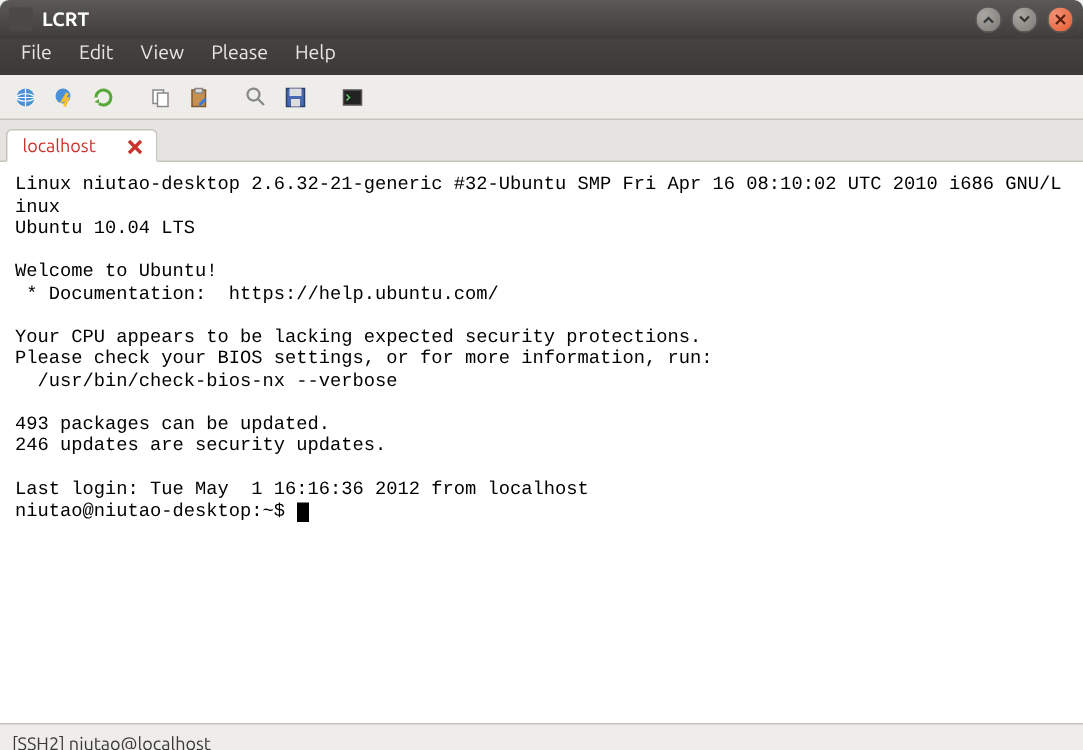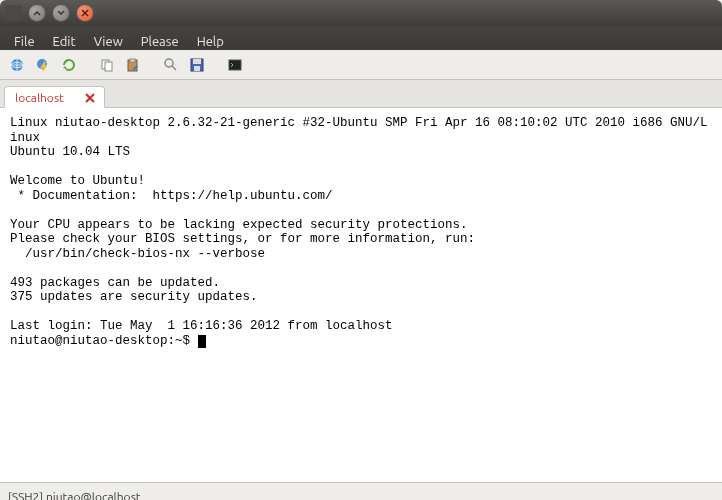--- a/index.html
+++ b/index.html
@@ -40,21 +40,21 @@
       border: 1px solid #555;
       font-size: 10px; color: #3a3a3a;
     }
     .tbtn.close {
       background: radial-gradient(circle at 30% 30%, #f29177, #e55d30);
     }
     .menubar {
       height: 24px;
       background: linear-gradient(to bottom, #444340, #3b3a37);
       display: flex;
-      align-items: flex-end;
+      align-items: flex-start;
       padding: 0 6px;
       gap: 2px;
     }
     .menu-item {
       color: #e8e6e2;
       font-size: 13px;
       padding: 2px 8px;
       cursor: pointer;
     }
     .toolbar {
@@ -135,20 +135,21 @@
       padding: 0 8px;
       font-size: 12px;
       color: #3a3a3a;
     }
   </style>
 </head>
 <body>
 
 <div class="titlebar">
   <div class="titlebar-icon"></div>
+  <div class="titlebar-text">LCRT</div>
   <div class="titlebar-btns">
     <div class="tbtn">
       <svg width="10" height="10" viewBox="0 0 10 10">
           <path d="M2 7 L5 4 L8 7" stroke="#333" stroke-width="1.5" fill="none"></path>
         </svg>
     </div>
     <div class="tbtn">
       <svg width="10" height="10" viewBox="0 0 10 10">
           <path d="M2 3 L5 6 L8 3" stroke="#333" stroke-width="1.5" fill="none"></path>
         </svg>
@@ -241,21 +242,21 @@
 <span>Ubuntu 10.04 LTS</span>
 <span></span>
 <span>Welcome to Ubuntu!</span>
 <span> * Documentation:  https://help.ubuntu.com/</span>
 <span></span>
 <span>Your CPU appears to be lacking expected security protections.</span>
 <span>Please check your BIOS settings, or for more information, run:</span>
 <span>  /usr/bin/check-bios-nx --verbose</span>
 <span></span>
 <span>493 packages can be updated.</span>
-<span>375 updates are security updates.</span>
+<span>246 updates are security updates.</span>
 <span></span>
 <span>Last login: Tue May  1 16:16:36 2012 from localhost</span>
 <span>niutao@niutao-desktop:~$ </span><span class="cursor"></span>
 </div>
 
 <div class="statusbar">
   <span>[SSH2] niutao@localhost</span>
 </div>
 
 </body></html>

